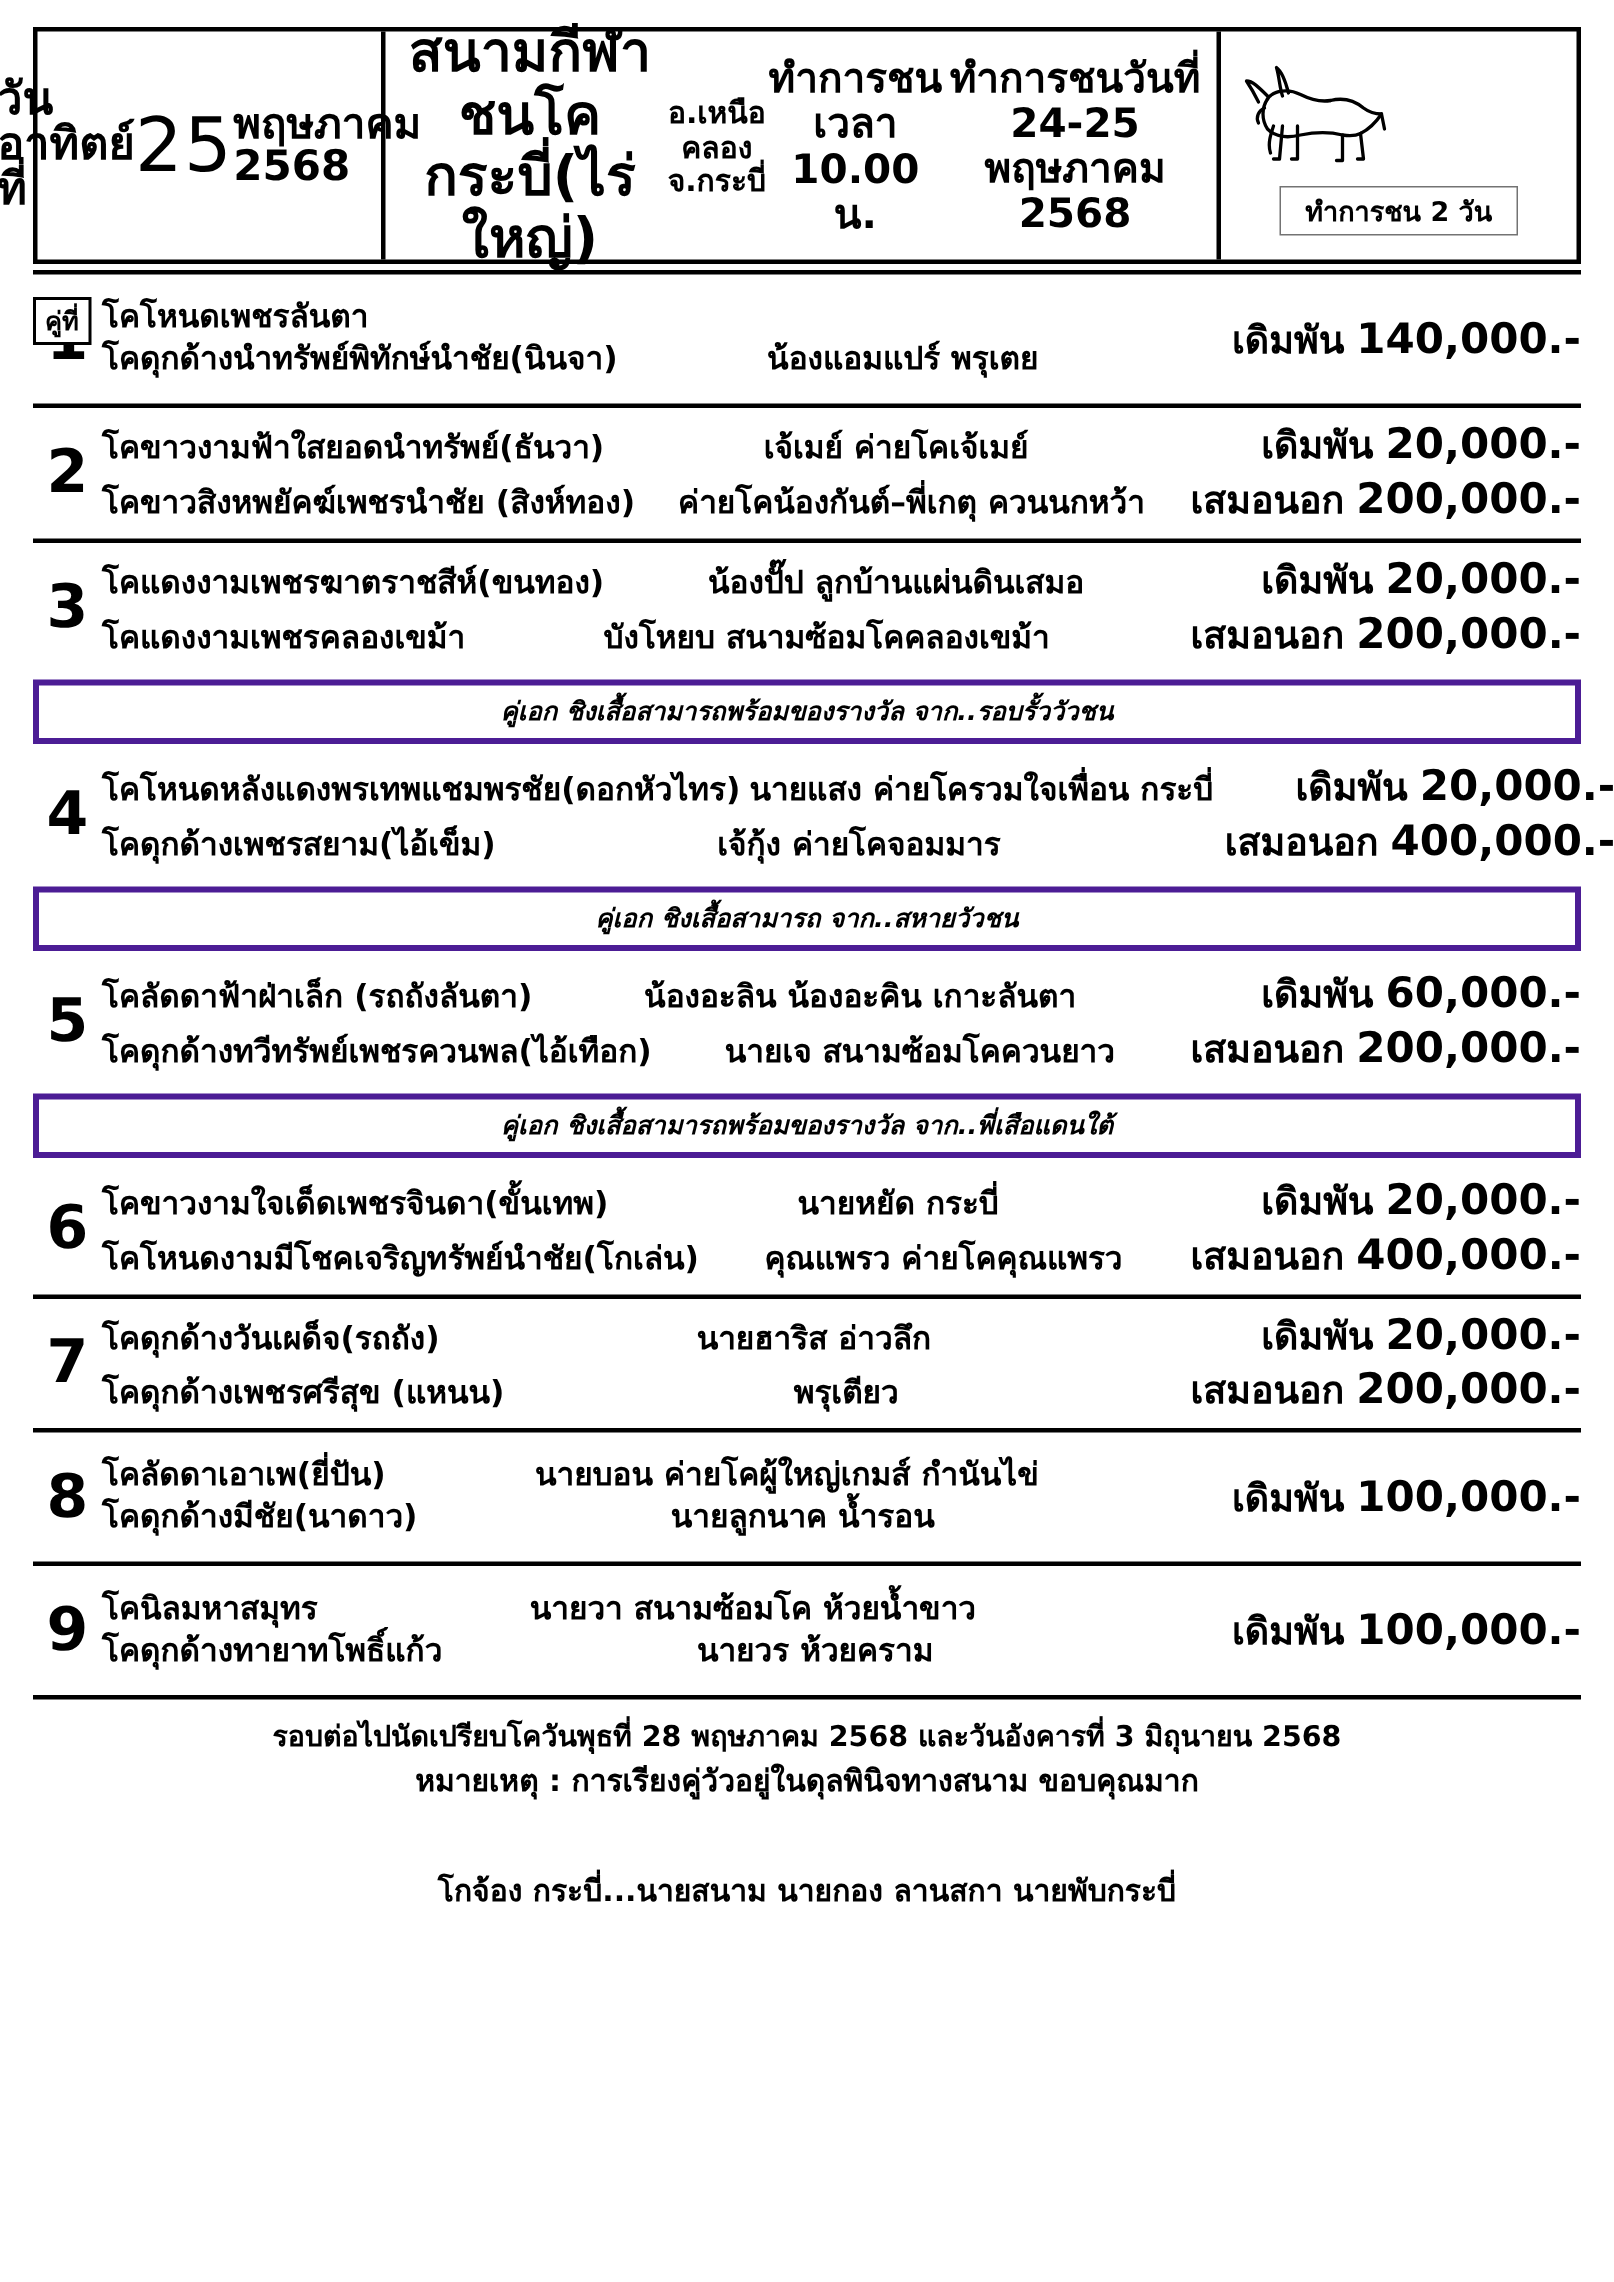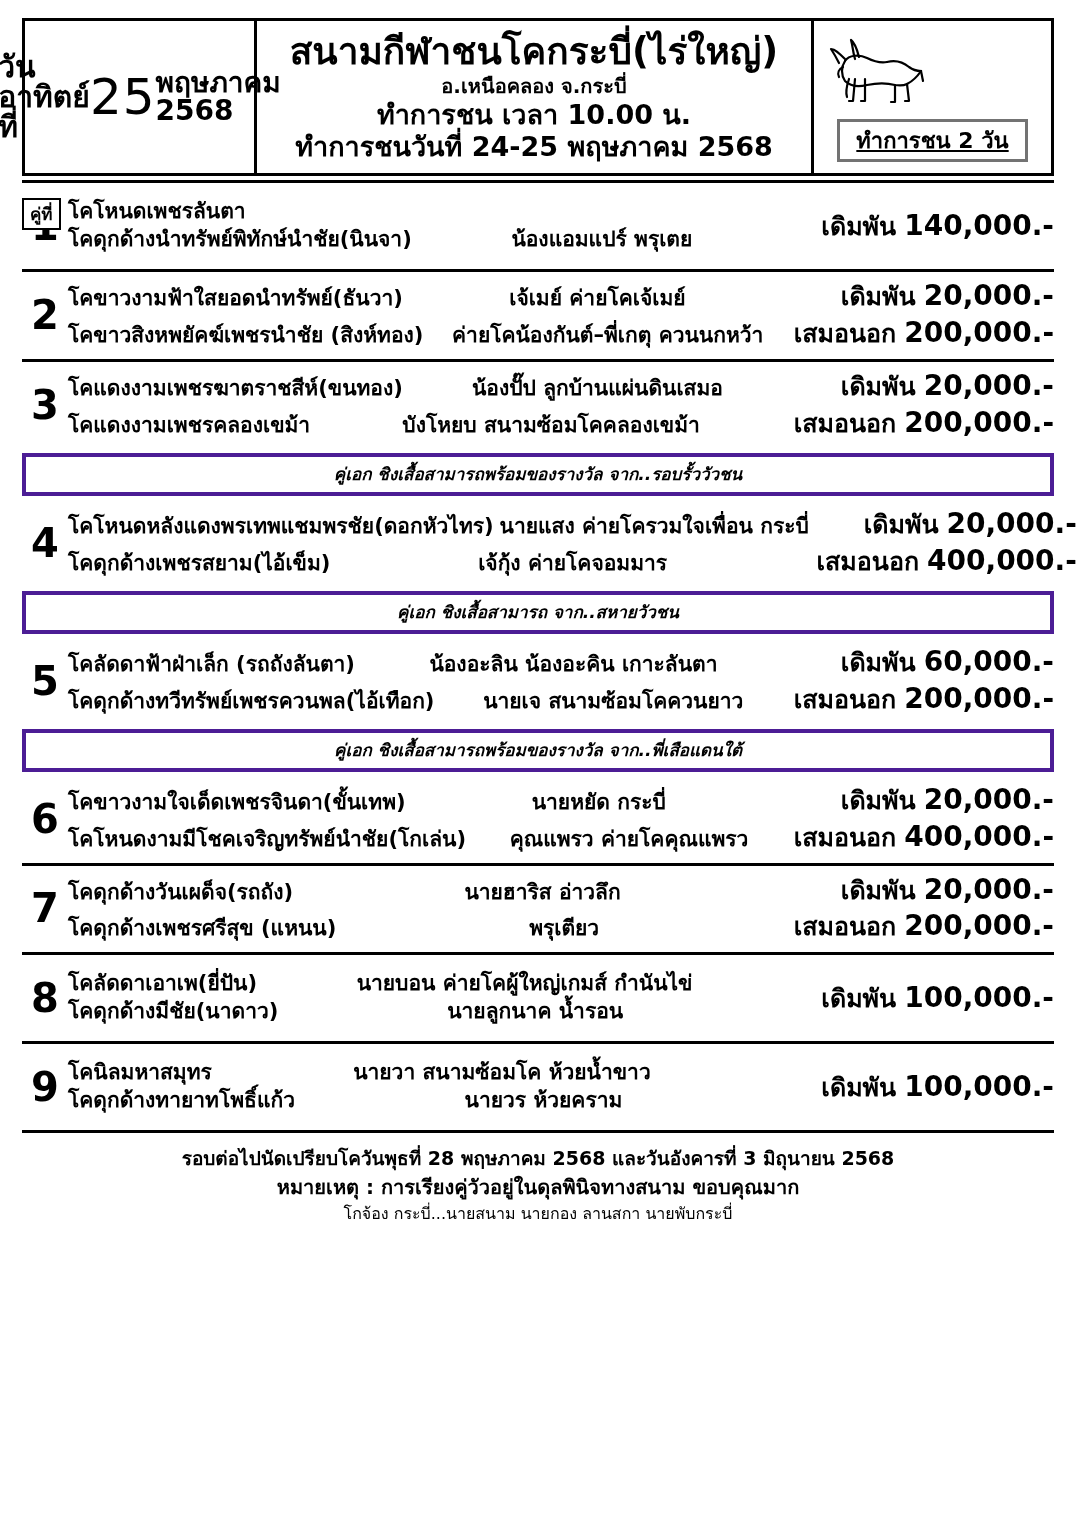--- a/index.html
+++ b/index.html
@@ -29,46 +29,45 @@
     align-items: center; justify-content: center;
     line-height: 1;
     padding: 16px 0;
   }
   .hdr-date .d-top { font-size: 30px; font-weight: bold; }
   .hdr-date .d-num { font-size: 50px; font-weight: normal; letter-spacing: 1px; margin: 2px 0; }
   .hdr-date .d-bot { font-size: 28px; font-weight: bold; }
 
   .hdr-mid {
     flex: 1;
-    display: flex; flex-direction: column;
+    display: flex; 
     align-items: center; justify-content: center;
     text-align: center;
     line-height: 1.12;
     padding: 2px 6px;
   }
   .hdr-mid .m1 { font-size: 37px; font-weight: bold; }
   .hdr-mid .m2 { font-size: 20px; font-weight: bold; margin-top: 2px; }
   .hdr-mid .m3 { font-size: 27px; font-weight: bold; margin-top: 3px; }
   .hdr-mid .m4 { font-size: 27px; font-weight: bold; margin-top: 2px; }
 
   .hdr-logo {
     width: 240px;
     border-left: 3px solid #000;
     display: flex; flex-direction: column;
     align-items: center; justify-content: center;
     padding: 4px 6px 8px 6px;
   }
   .bulls { width: 215px; height: 86px; }
   .hdr-logo .badge {
-    border: 3px solid #737373;
-    font-size: 22px; font-weight: bold;
+    border: 1px solid #737373;
+    font-size: 18px; font-weight: bold;
     padding: 1px 16px;
     margin-top: 4px;
     white-space: nowrap;
-    text-decoration: underline;
   }
 
   
   .sheet { margin-top: 4px; }
 
   .rule { border-top: 3px solid #000; }
 
   .pair-label {
     position: absolute;
     left: 22px; top: 198px;
@@ -157,21 +156,21 @@
   }
 
   
   .footer {
     text-align: center;
     margin-top: 12px;
     line-height: 1.45;
   }
   .footer .f1 { font-size: 19px; font-weight: bold; }
   .footer .f2 { font-size: 20px; font-weight: bold; }
-  .footer .f3 { font-size: 16px; font-weight: normal; }
+  .footer .f3 { font-size: 20px; font-weight: bold; margin-top: 44px; }
 </style>
 </head>
 <body>
 
 <div class="page">
 
   <div class="header">
     <div class="hdr-date">
       <div class="d-top">วันอาทิตย์ที่</div>
       <div class="d-num">25</div>

